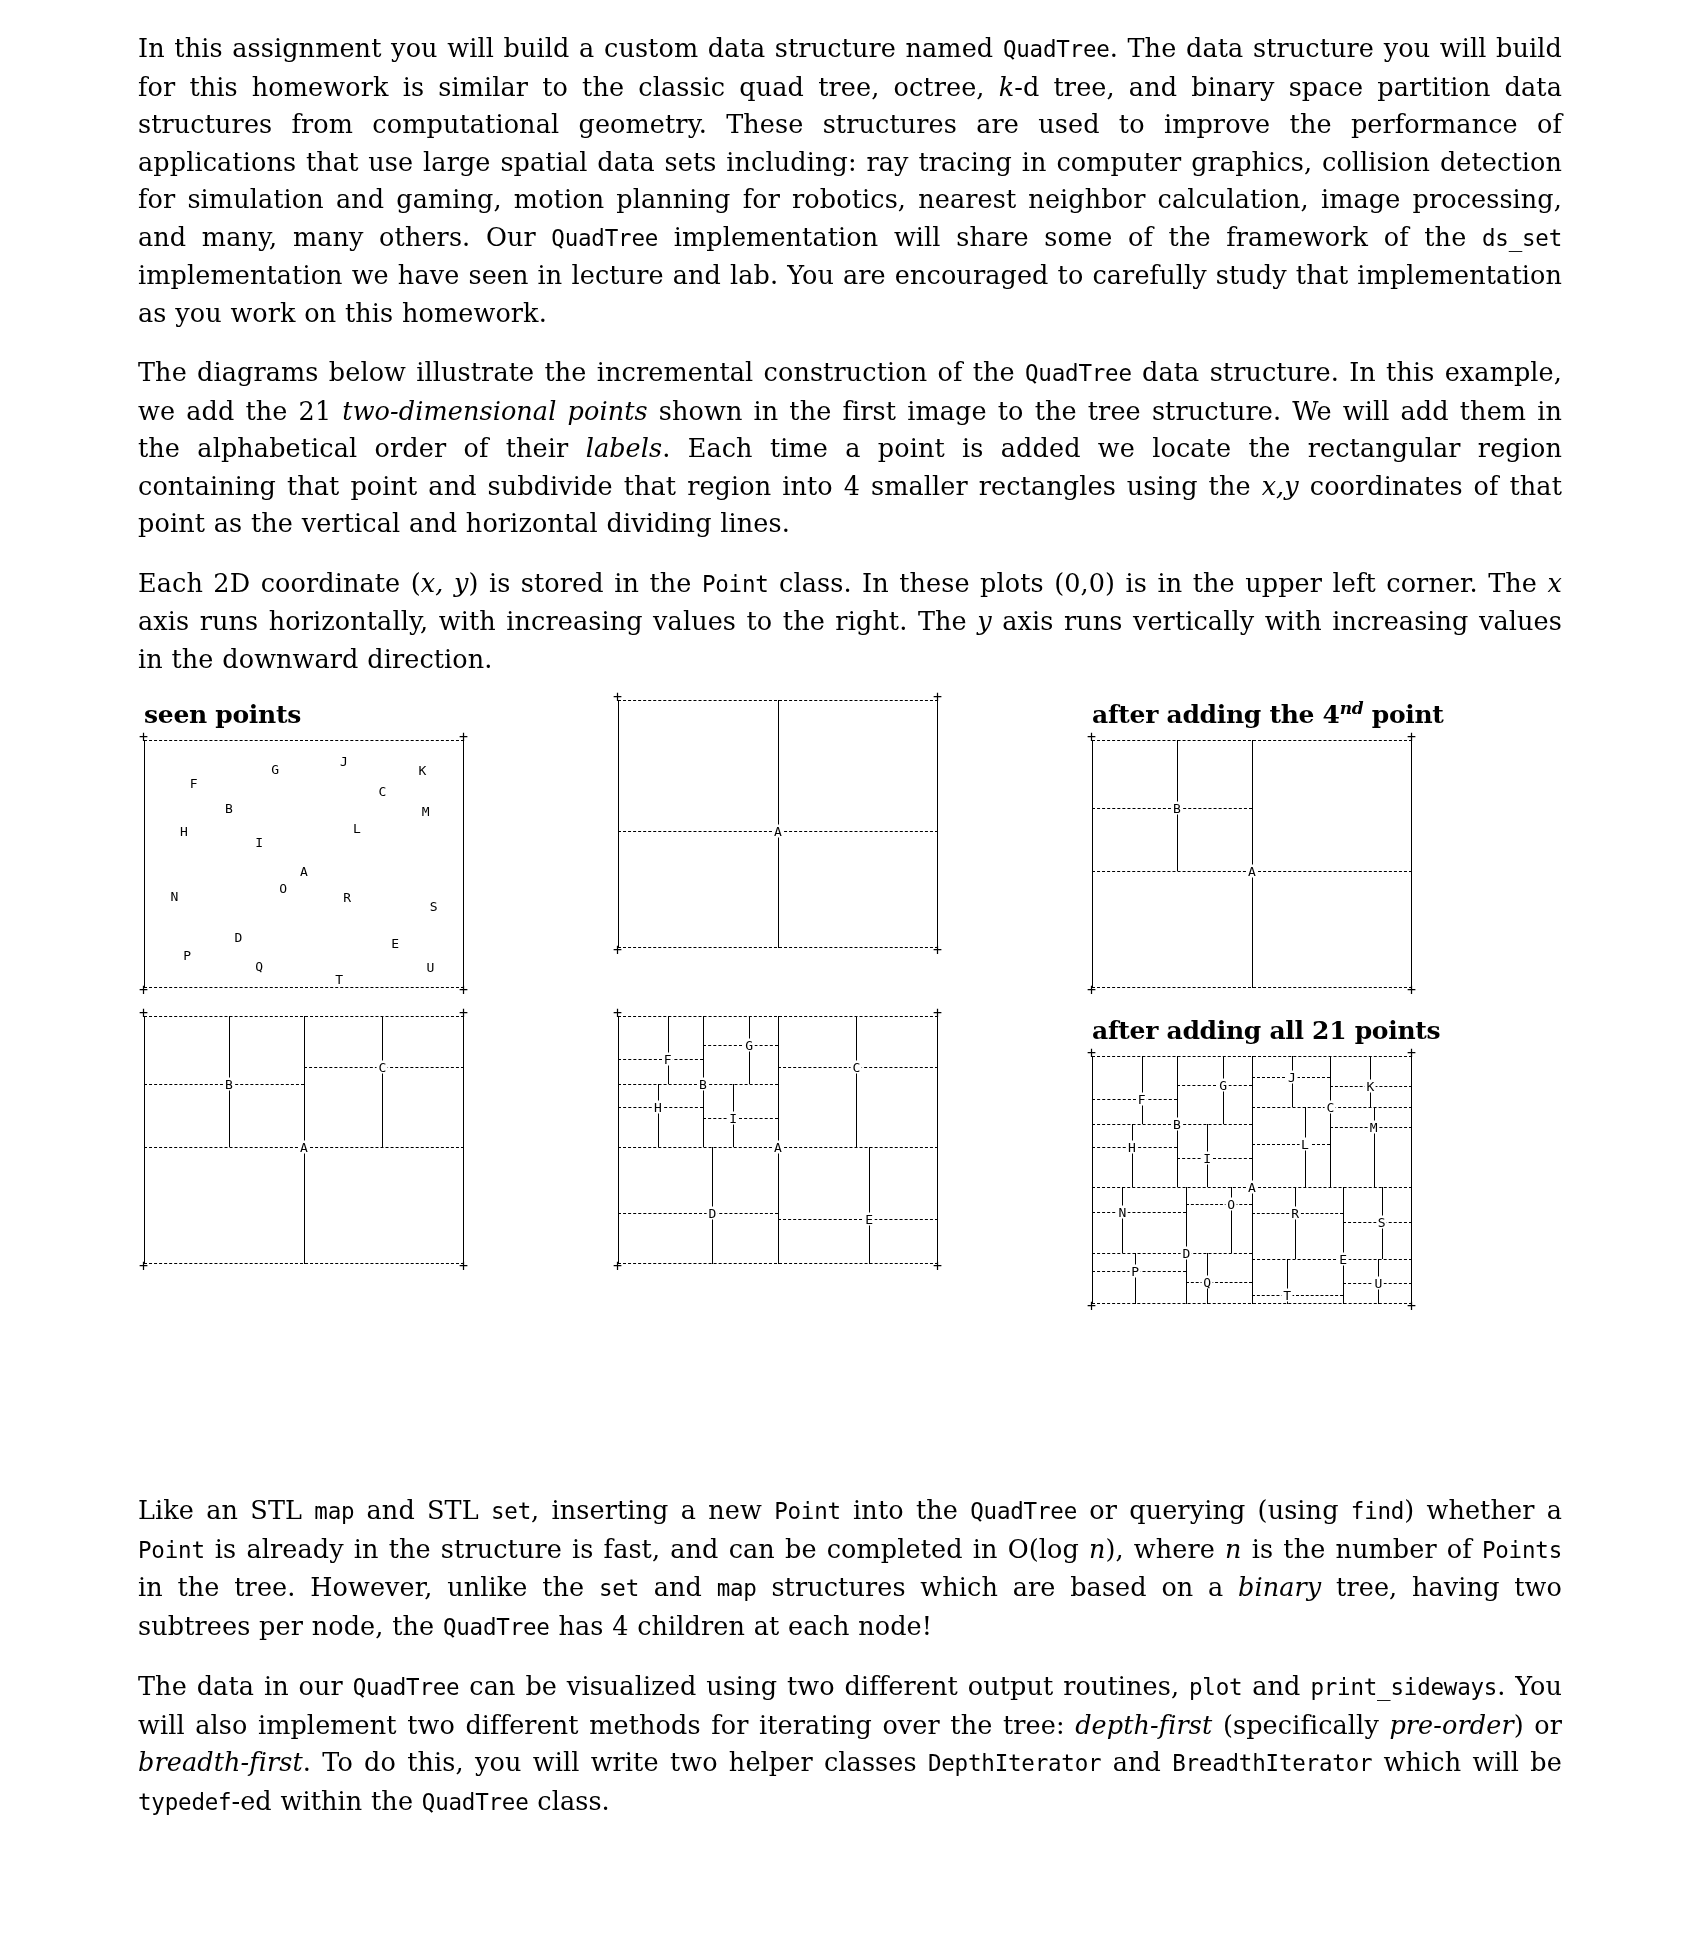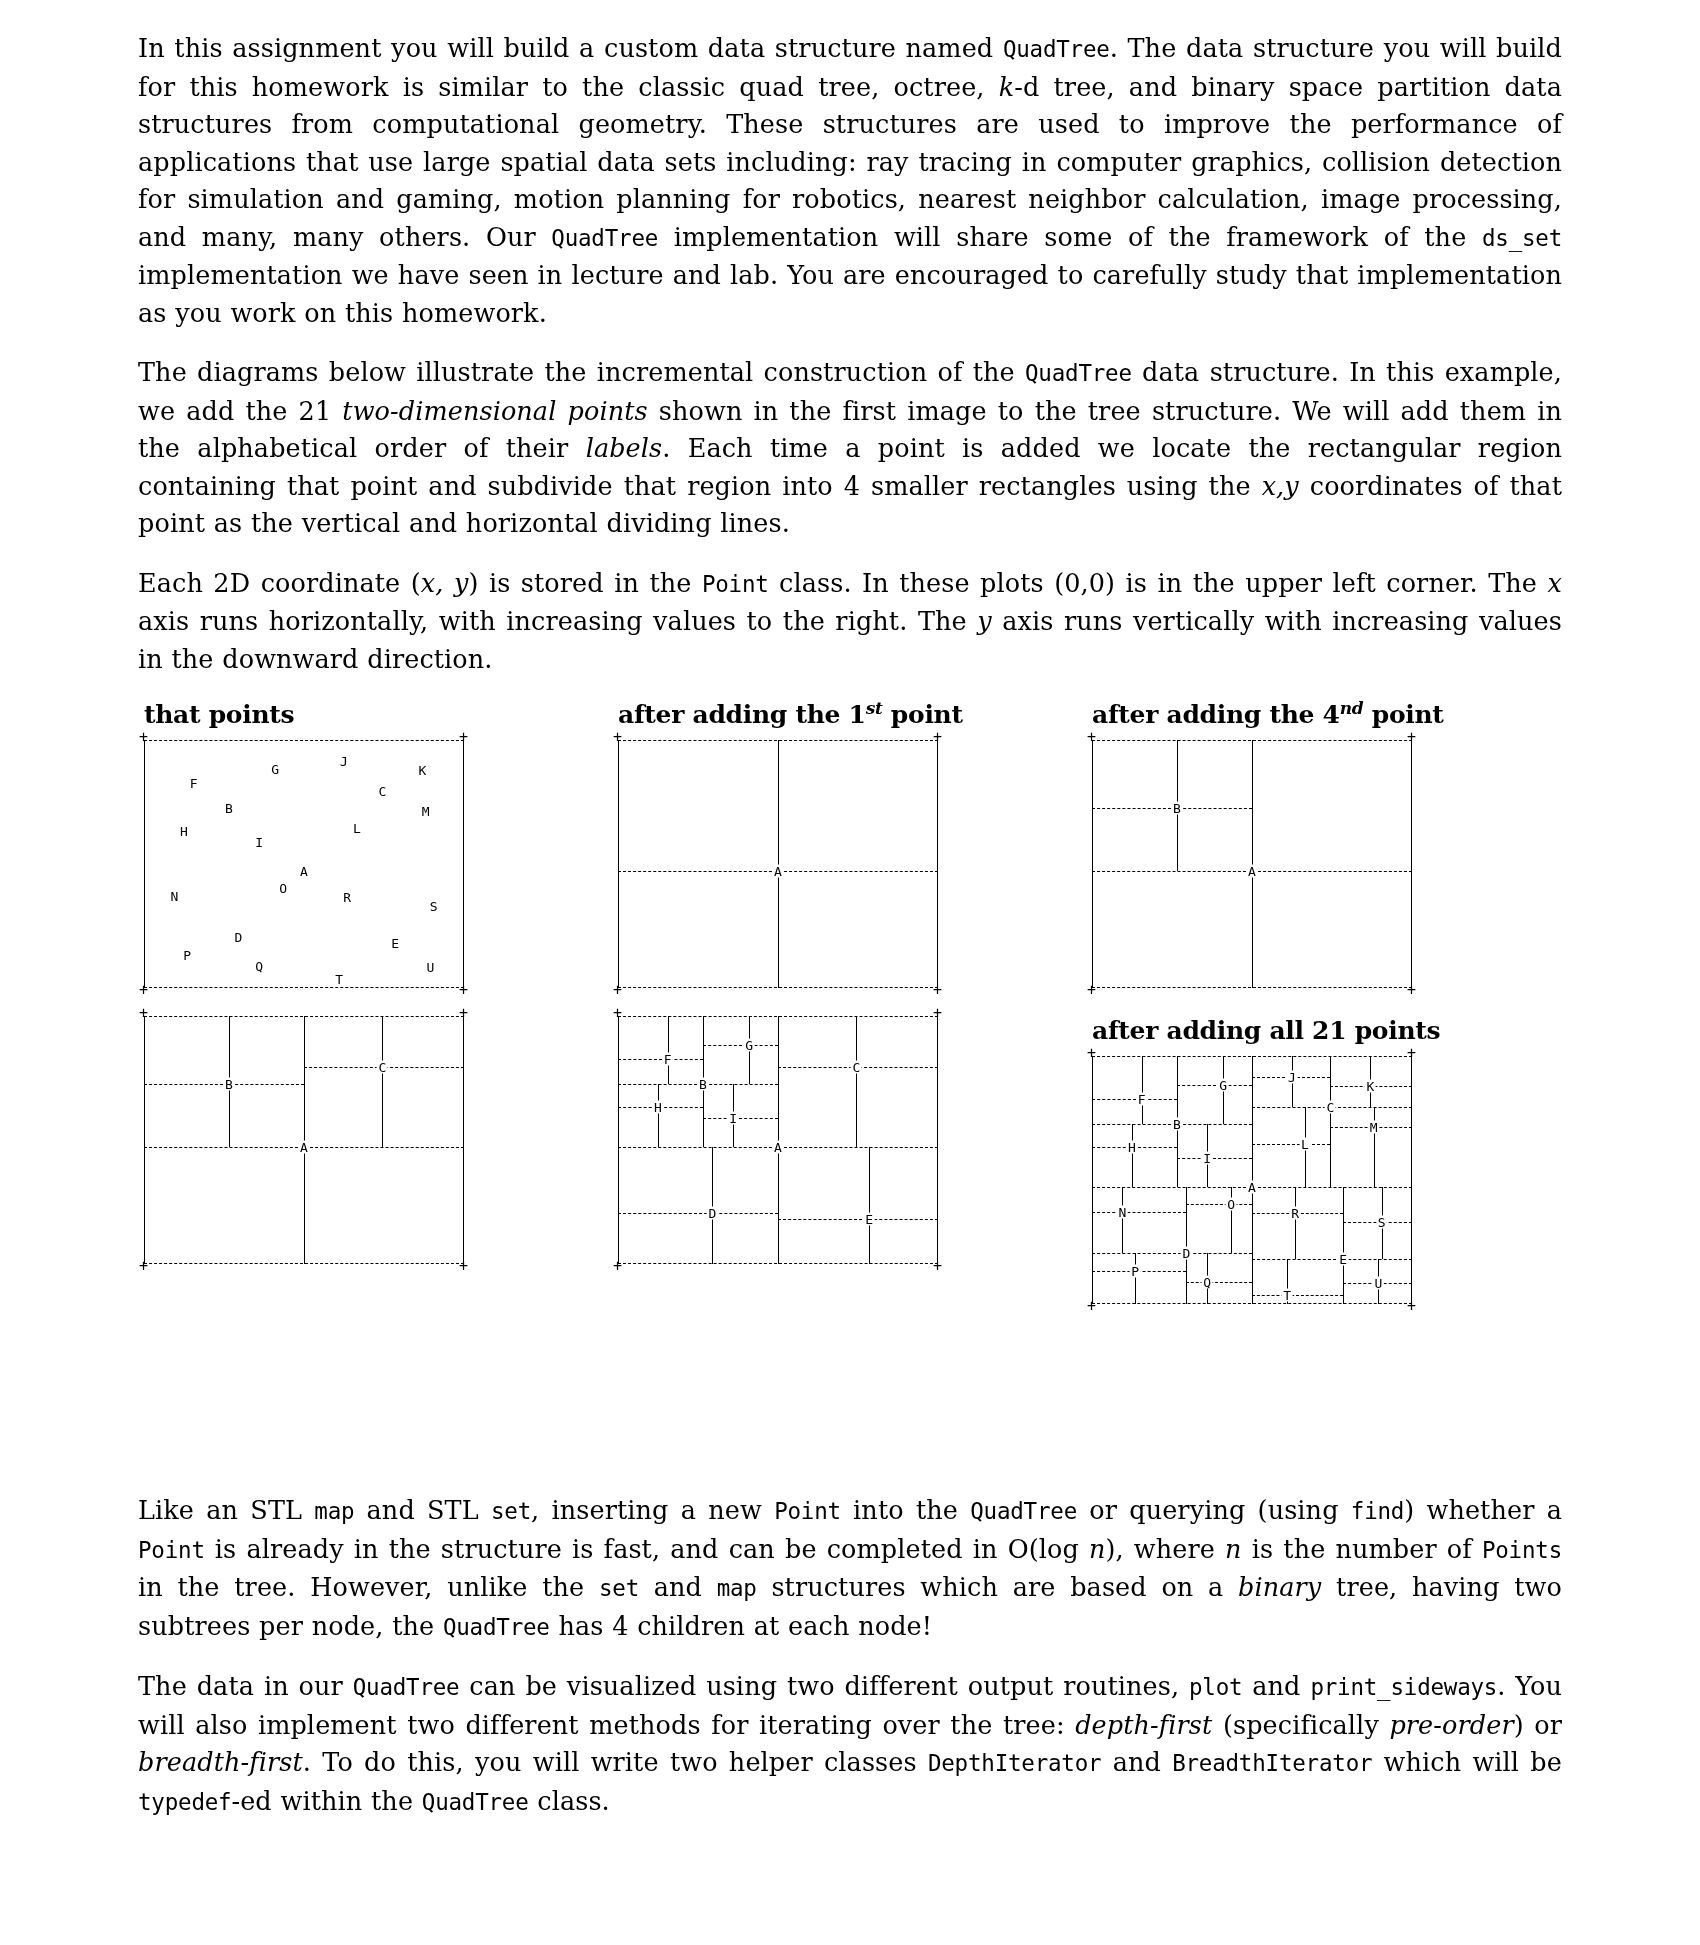--- a/index.html
+++ b/index.html
@@ -164,21 +164,21 @@
     <p class="para">In this assignment you will build a custom data structure named <span class="tt">QuadTree</span>. The data structure you will build for this homework is similar to the classic quad tree, octree, <span class="mathit">k</span>-d tree, and binary space partition data structures from computational geometry. These structures are used to improve the performance of applications that use large spatial data sets including: ray tracing in computer graphics, collision detection for simulation and gaming, motion planning for robotics, nearest neighbor calculation, image processing, and many, many others. Our <span class="tt">QuadTree</span> implementation will share some of the framework of the <span class="tt">ds_set</span> implementation we have seen in lecture and lab. You are encouraged to carefully study that implementation as you work on this homework.</p>
     <p class="para">The diagrams below illustrate the incremental construction of the <span class="tt">QuadTree</span> data structure. In this example, we add the 21 <span class="it">two-dimensional points</span> shown in the first image to the tree structure. We will add them in the alphabetical order of their <span class="it">labels</span>. Each time a point is added we locate the rectangular region containing that point and subdivide that region into 4 smaller rectangles using the <span class="mathit">x,y</span> coordinates of that point as the vertical and horizontal dividing lines.</p>
     <p class="para tight">Each 2D coordinate (<span class="mathit">x, y</span>) is stored in the <span class="tt">Point</span> class. In these plots (0,0) is in the upper left corner. The <span class="mathit">x</span> axis runs horizontally, with increasing values to the right. The <span class="mathit">y</span> axis runs vertically with increasing values in the downward direction.</p>
   </div>
 
   <div id="figures">
 
     <div class="fig-row">
 
       <div class="fig-cell">
-        <div class="fig-caption">that points</div>
+        <div class="fig-caption">seen points</div>
         <div class="plot">
           <div class="frame-top"></div>
           <div class="frame-bottom"></div>
           <div class="frame-left"></div>
           <div class="frame-right"></div>
           <span class="corner tl">+</span>
           <span class="corner tr">+</span>
           <span class="corner bl">+</span>
           <span class="corner br">+</span>
           <div>
@@ -201,23 +201,20 @@
               <span class="pt" style="left: 115.2px; top: 225.68px;">Q</span>
               <span class="pt" style="left: 203.2px; top: 157.48px;">R</span>
               <span class="pt" style="left: 289.6px; top: 166.16px;">S</span>
               <span class="pt" style="left: 195.2px; top: 239.32px;">T</span>
               <span class="pt" style="left: 286.4px; top: 226.92px;">U</span>
             </div>
         </div>
       </div>
 
       <div class="fig-cell">
-        <div class="fig-caption">
-          <span>after adding the 1</span><sup class="ord">st</sup><span> point</span>
-        </div>
         <div class="plot">
           <div class="frame-top"></div>
           <div class="frame-bottom"></div>
           <div class="frame-left"></div>
           <div class="frame-right"></div>
           <span class="corner tl">+</span>
           <span class="corner tr">+</span>
           <span class="corner bl">+</span>
           <span class="corner br">+</span>
           <div>

